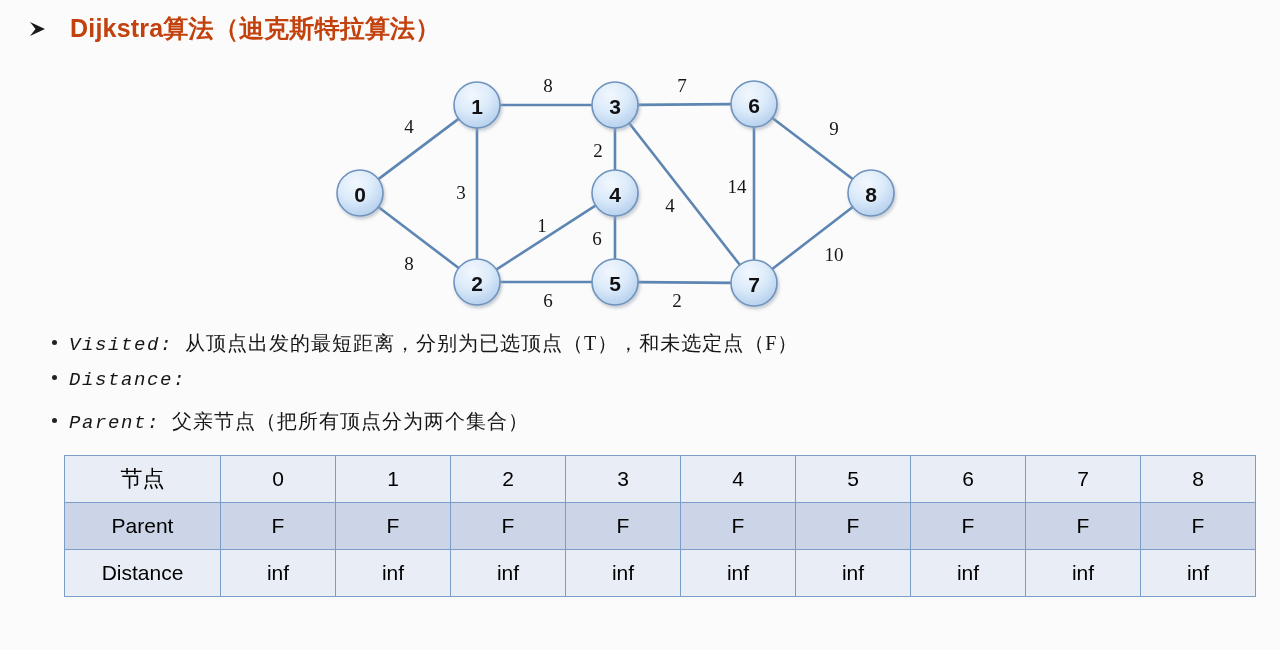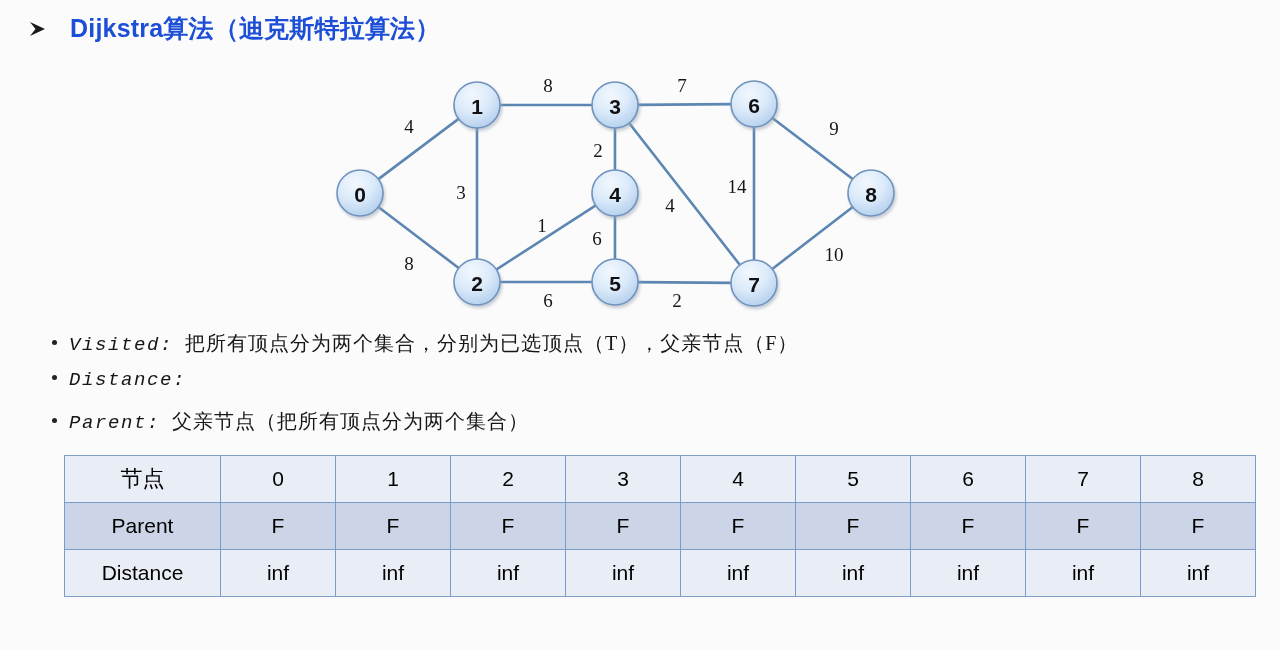--- a/index.html
+++ b/index.html
@@ -27,21 +27,21 @@
   #slide-title .arrow-bullet {
     width: 22px;
     height: 22px;
     display: block;
     color: #1a1a1a;
   }
   #slide-title .title-text {
     font-family: "Liberation Sans", sans-serif;
     font-size: 25px;
     font-weight: bold;
-    color: #1d4ed8;
+    color: #c2410c;
     letter-spacing: 0.2px;
     white-space: nowrap;
   }
 
   
   #graph-figure {
     position: absolute;
     left: 320px;
     top: 58px;
     width: 610px;
@@ -239,21 +239,21 @@
         <text x="514" y="70" class="graph-weight-label">9</text>
         <text x="514" y="196" class="graph-weight-label">10</text>
       </g>
   </svg>
 </div>
 
 <div id="definition-list">
     <div class="definition-item">
       <span class="dot-bullet"></span>
       <span class="def-term">Visited:</span>
-      <span class="def-body">把所有顶点分为两个集合，分别为已选顶点（T），父亲节点（F）</span>
+      <span class="def-body">从顶点出发的最短距离，分别为已选顶点（T），和未选定点（F）</span>
     </div>
     <div class="definition-item">
       <span class="dot-bullet"></span>
       <span class="def-term">Distance:</span>
     </div>
     <div class="definition-item">
       <span class="dot-bullet"></span>
       <span class="def-term">Parent:</span>
       <span class="def-body">父亲节点（把所有顶点分为两个集合）</span>
     </div>

